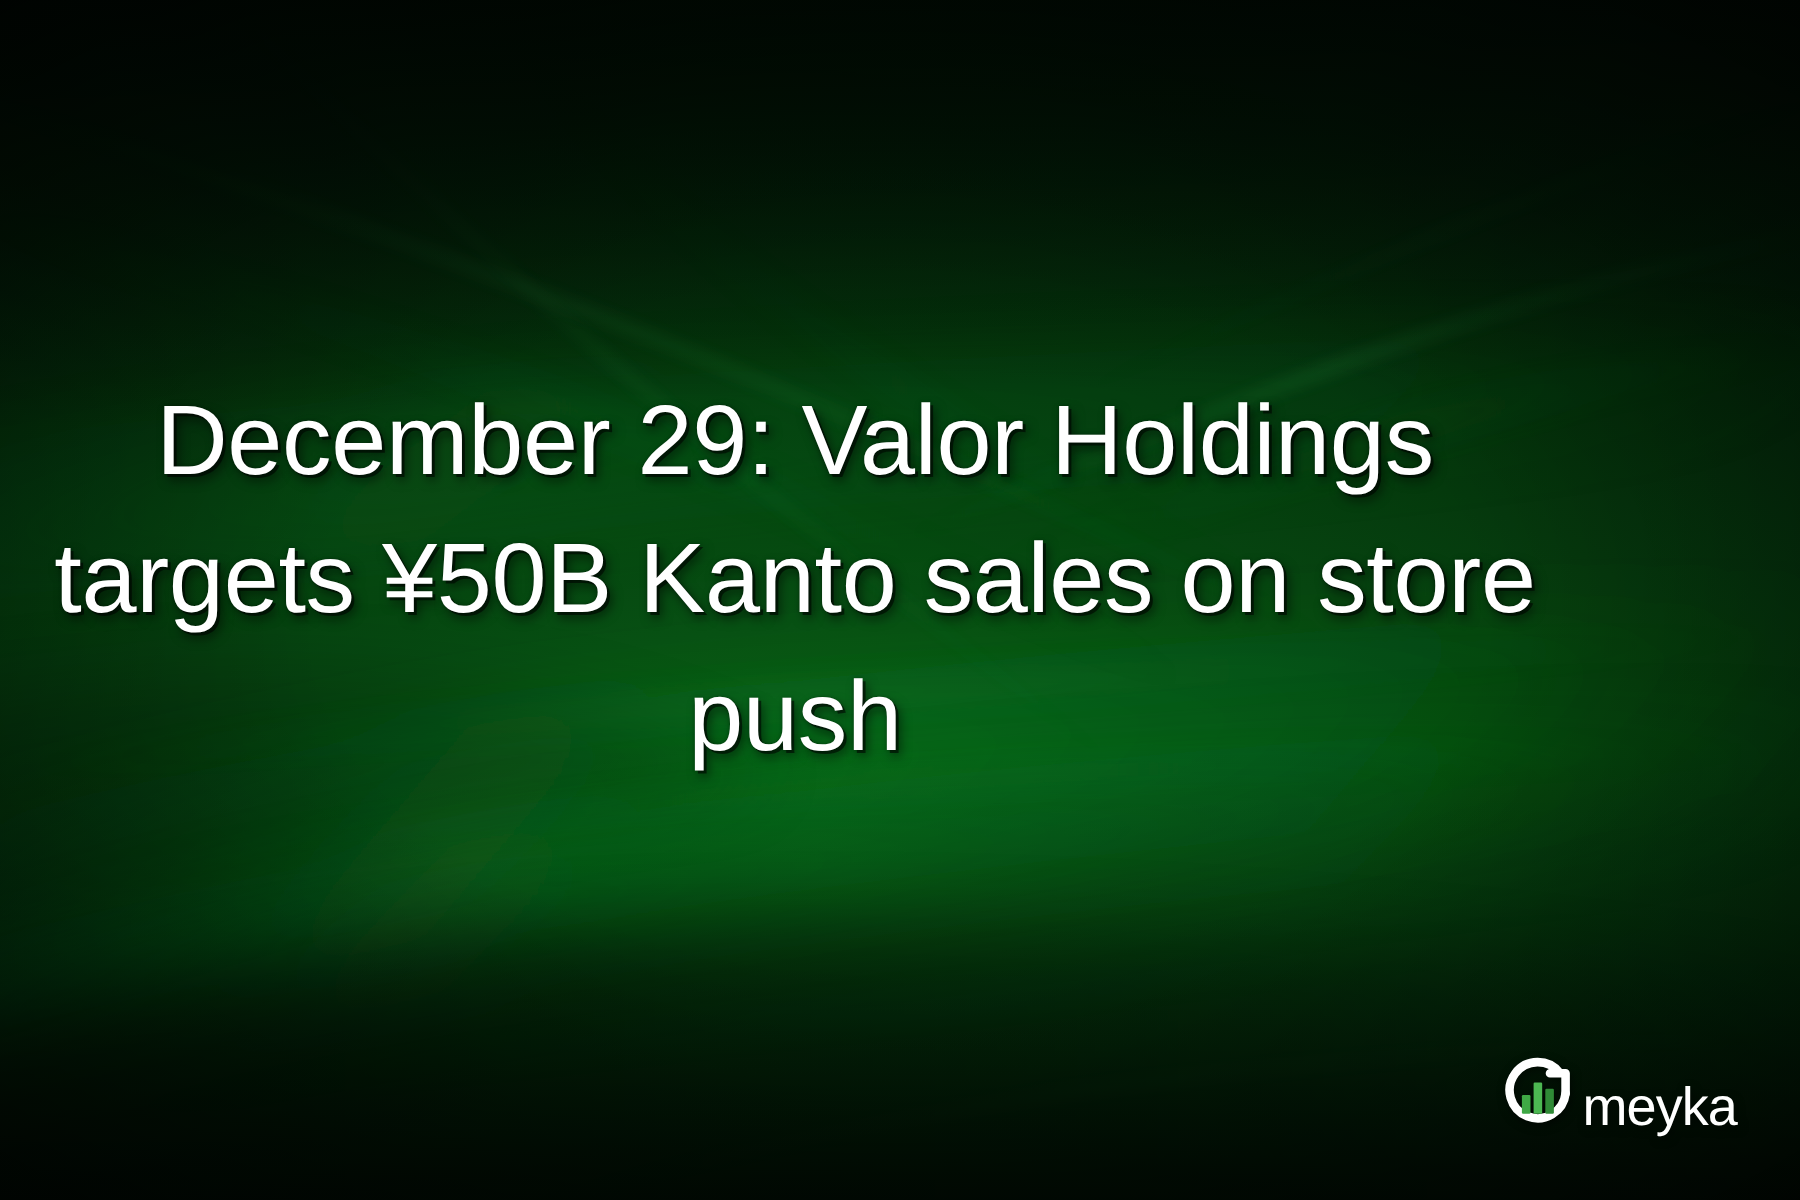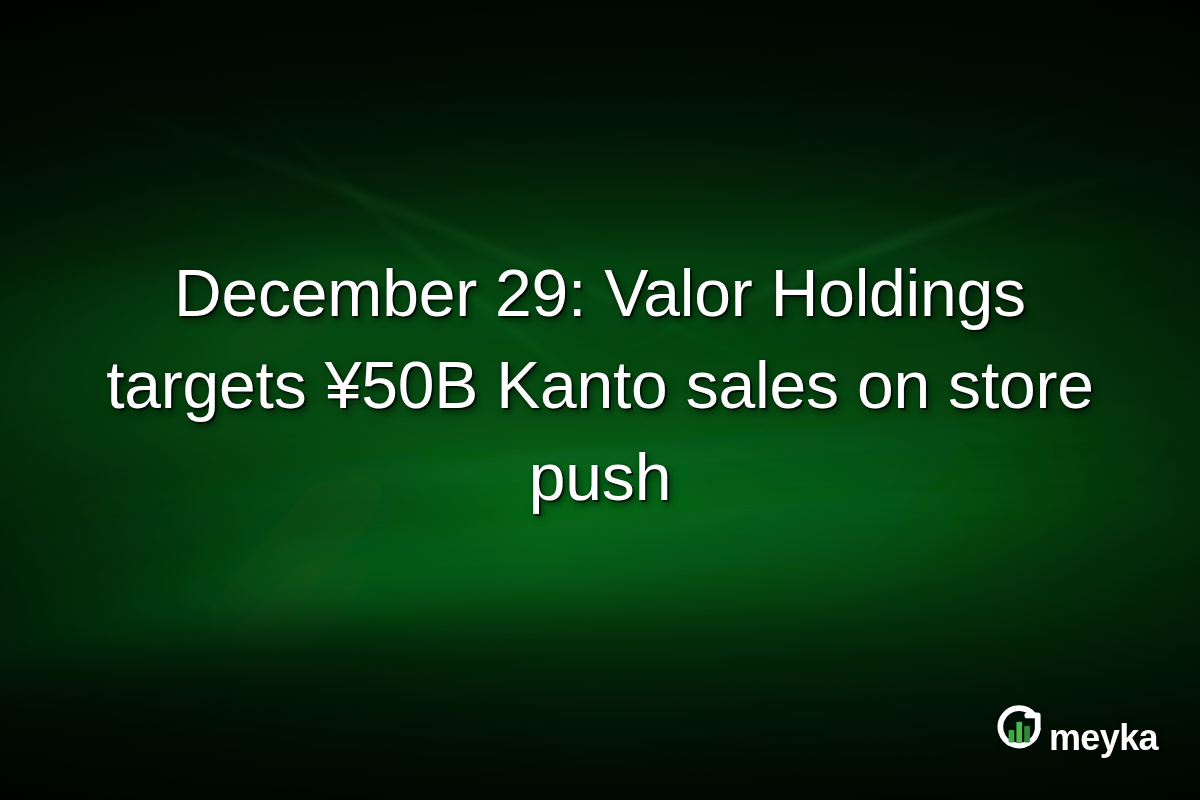--- a/index.html
+++ b/index.html
@@ -41,21 +41,20 @@
   }
   .wavesvg { position: absolute; inset: 0; width: 1200px; height: 800px; }
 
   
   .headline-wrap {
     position: absolute;
     left: 0; right: 0;
     top: 0; bottom: 0;
     display: flex;
     align-items: center;
-    justify-content: center;
     margin-top: 32px;
   }
   .headline {
     width: 1060px;
     margin: 0;
     padding: 0 0 62px 0;
     text-align: center;
     color: #ffffff;
     font-size: 66px;
     line-height: 92px;
@@ -75,21 +74,21 @@
     bottom: 44px;
     display: flex;
     align-items: center;
     gap: 3px;
     filter: drop-shadow(1px 2px 3px rgba(0,0,0,0.55));
   }
   .logo-mark { width: 52px; height: 52px; display: block; }
   .logo-text {
     color: #ffffff;
     font-size: 36px;
-    font-weight: 700;
+    font-weight: 400;
     letter-spacing: -0.6px;
     line-height: 1;
     margin-left: 1px;
     margin-top: 18px;
   }
 </style>
 </head>
 <body>
 
 <div id="card">

